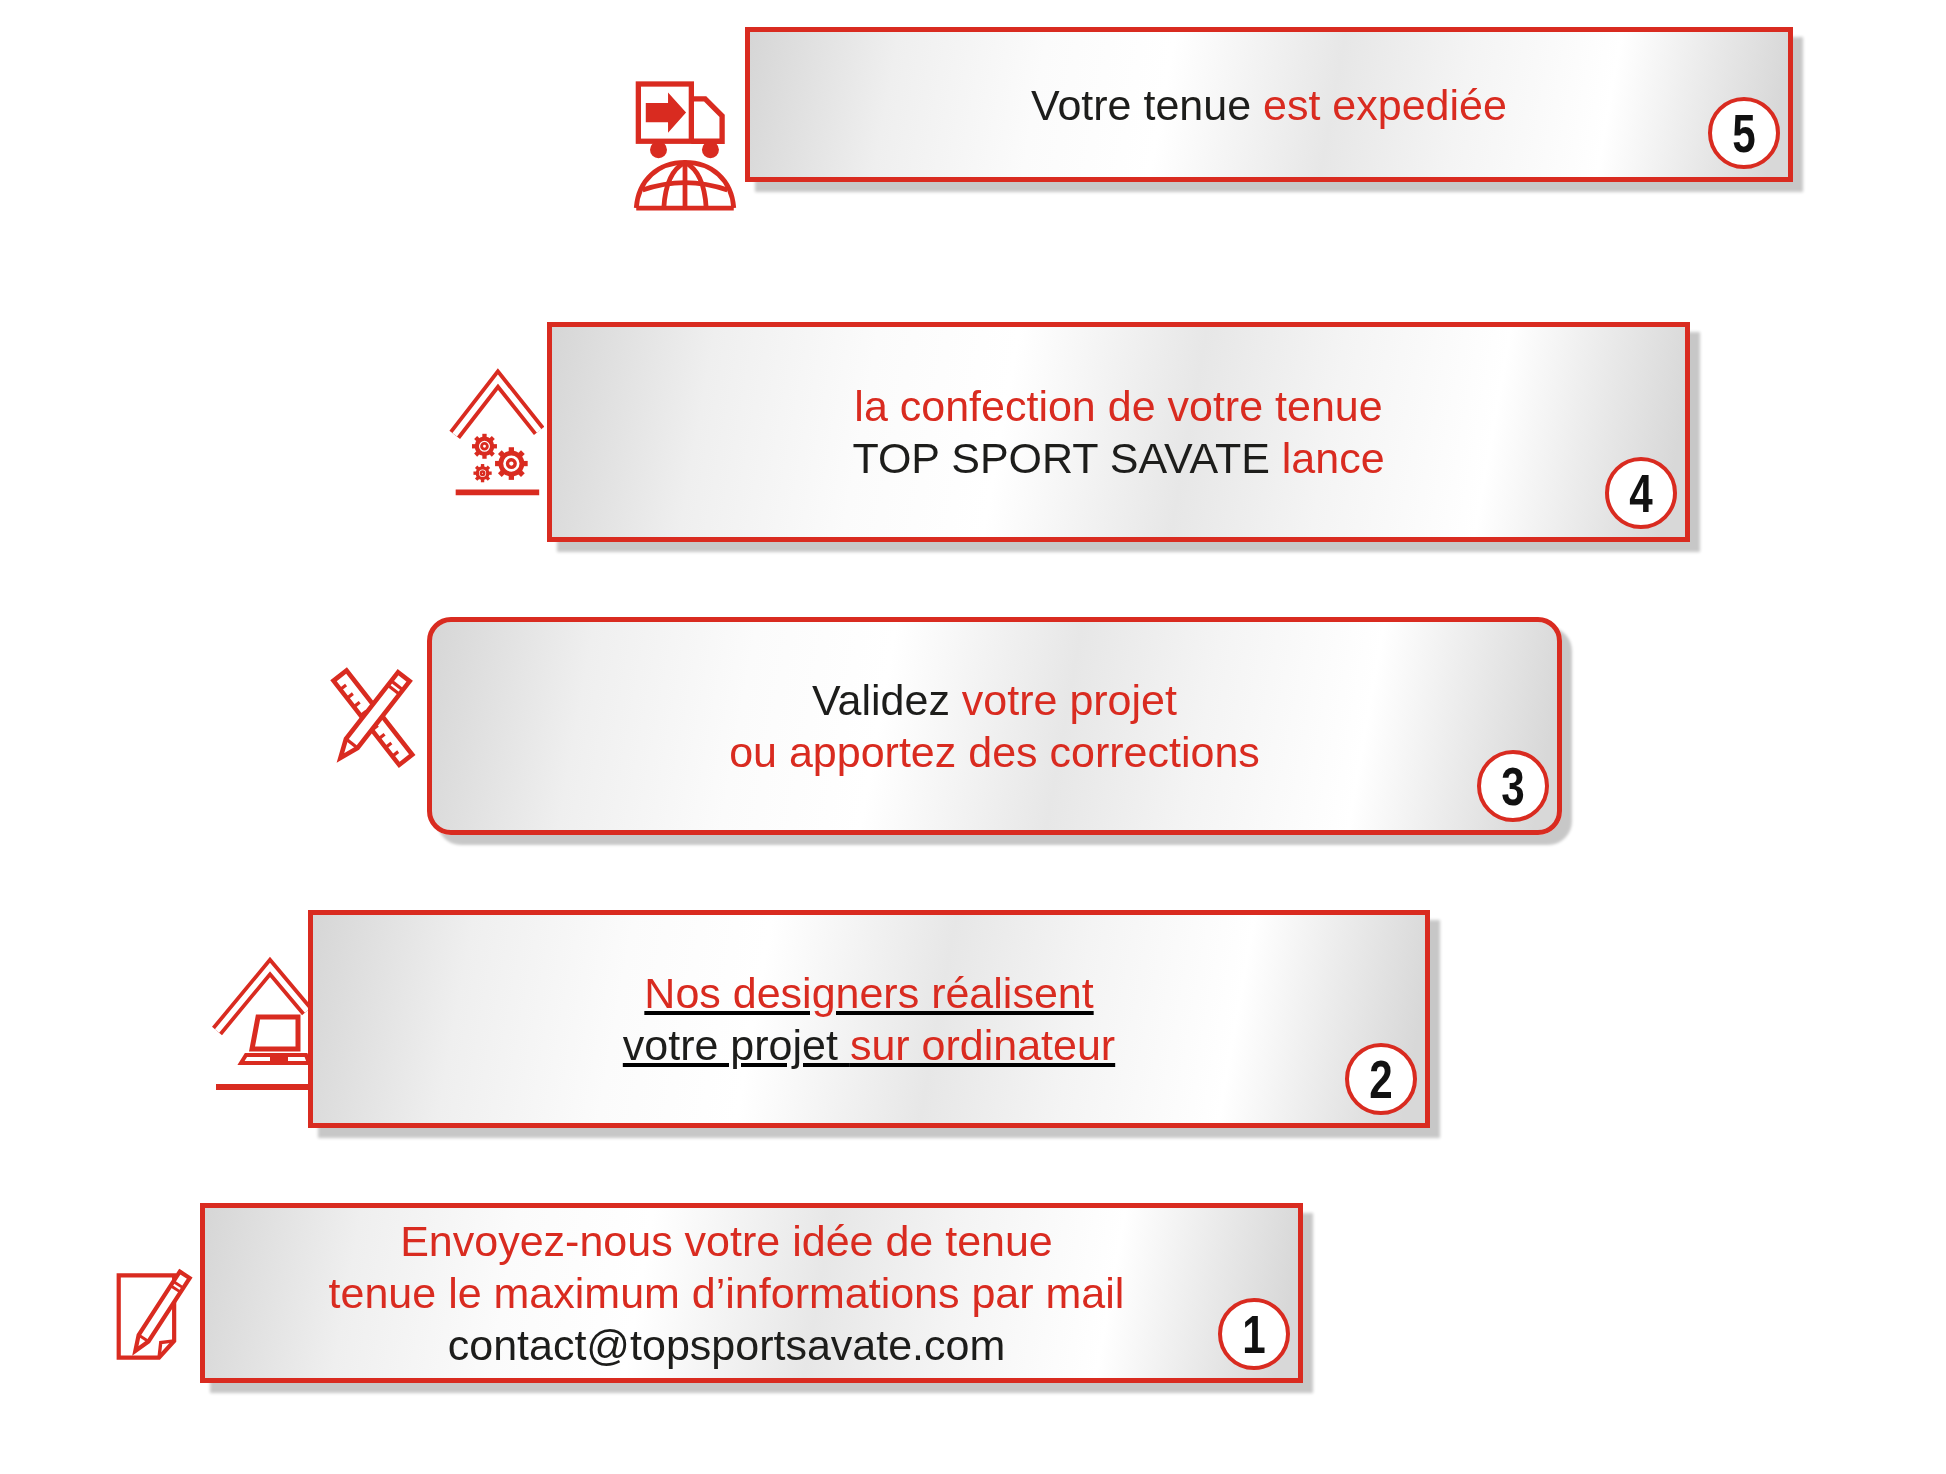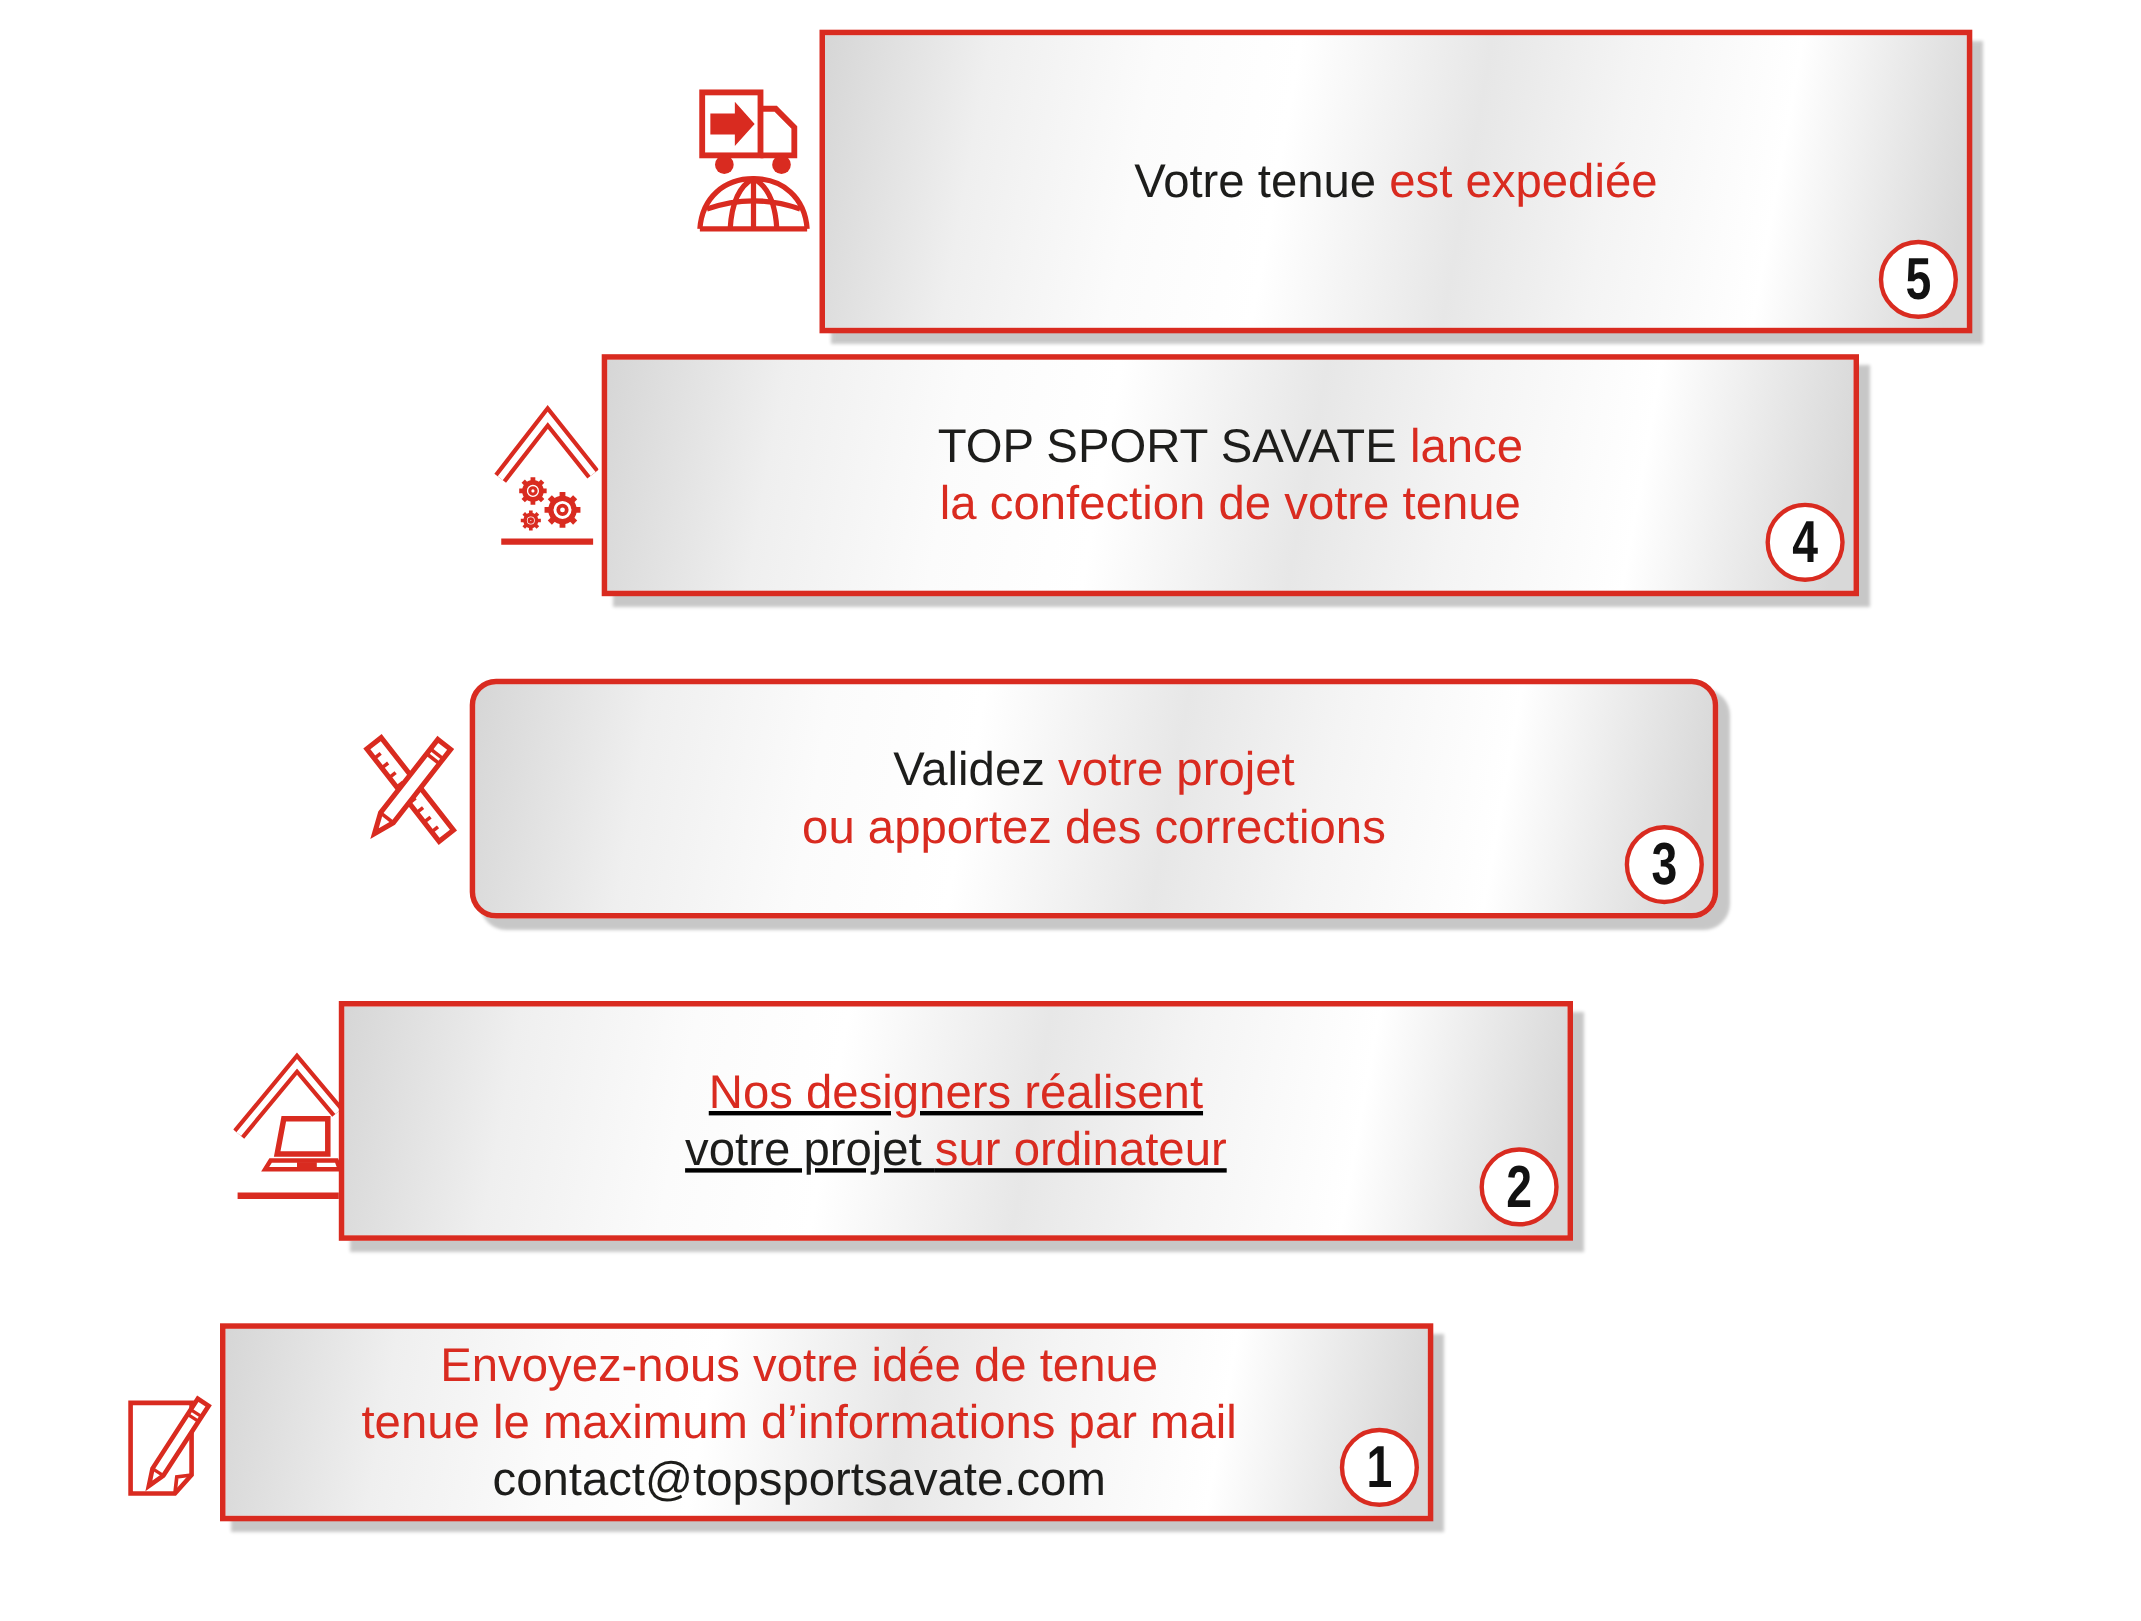--- a/index.html
+++ b/index.html
@@ -12,21 +12,21 @@
   .step-box {
     position:absolute;
     border:5px solid var(--red);
     background:linear-gradient(100deg,
       #d6d6d6 0%, #efefef 14%, #fbfbfb 28%, #ffffff 40%,
       #e7e7e7 56%, #f4f4f4 68%, #ffffff 82%, #d8d8d8 98%);
     box-shadow:10px 10px 3px rgba(0,0,0,0.22);
     display:flex; flex-direction:column; justify-content:center;
     text-align:center; padding:0 95px;
   }
-  .s5 { left:745px; top:27px;  width:1048px; height:276px; }
+  .s5 { left:745px; top:27px;  width:1048px; height:155px; }
   .s4 { left:547px; top:322px; width:1143px; height:220px; }
   .s3 { left:427px; top:617px; width:1135px; height:218px;border-radius:24px; }
   .s2 { left:308px; top:910px; width:1122px; height:218px;text-decoration:underline; }
   .s1 { left:200px; top:1203px; width:1103px; height:180px;padding-left:45px; }
   .line { font-size:43px; line-height:52px; white-space:nowrap; }
   .t-black { color:var(--ink); }
   .t-red   { color:var(--red); }
   .num-circle {
     position:absolute; right:8px; bottom:8px;
     width:72px; height:72px; border-radius:50%;
@@ -117,24 +117,24 @@
             <path d="M30,116 H26.5"></path>
             <path d="M31.8,111.8 L29.3,109.3"></path>
           <path d="M36,110 V106.5"></path>
             <path d="M40.2,111.8 L42.7,109.3"></path>
         </g>
       </g>
       <path d="M8,136 H95" stroke="#d92b20" stroke-width="6"></path>
     </svg>
   </div>
   <div class="step-box s4">
+    <div class="line t-red">la confection de votre tenue</div>
     <div class="line">
       <span class="t-black">TOP SPORT SAVATE </span><span class="t-red">lance</span>
     </div>
-    <div class="line t-red">la confection de votre tenue</div>
     <div class="num-circle">
       <span class="digit">4</span>
     </div>
   </div>
 
   <div class="icon i3">
     <svg viewBox="0 0 100 140" xmlns="http://www.w3.org/2000/svg">
       <g stroke="#d92b20" fill="none">
         <g transform="translate(50,68) rotate(-38)">
           <rect x="-9" y="-60" width="18" height="116" stroke-width="5"></rect>

